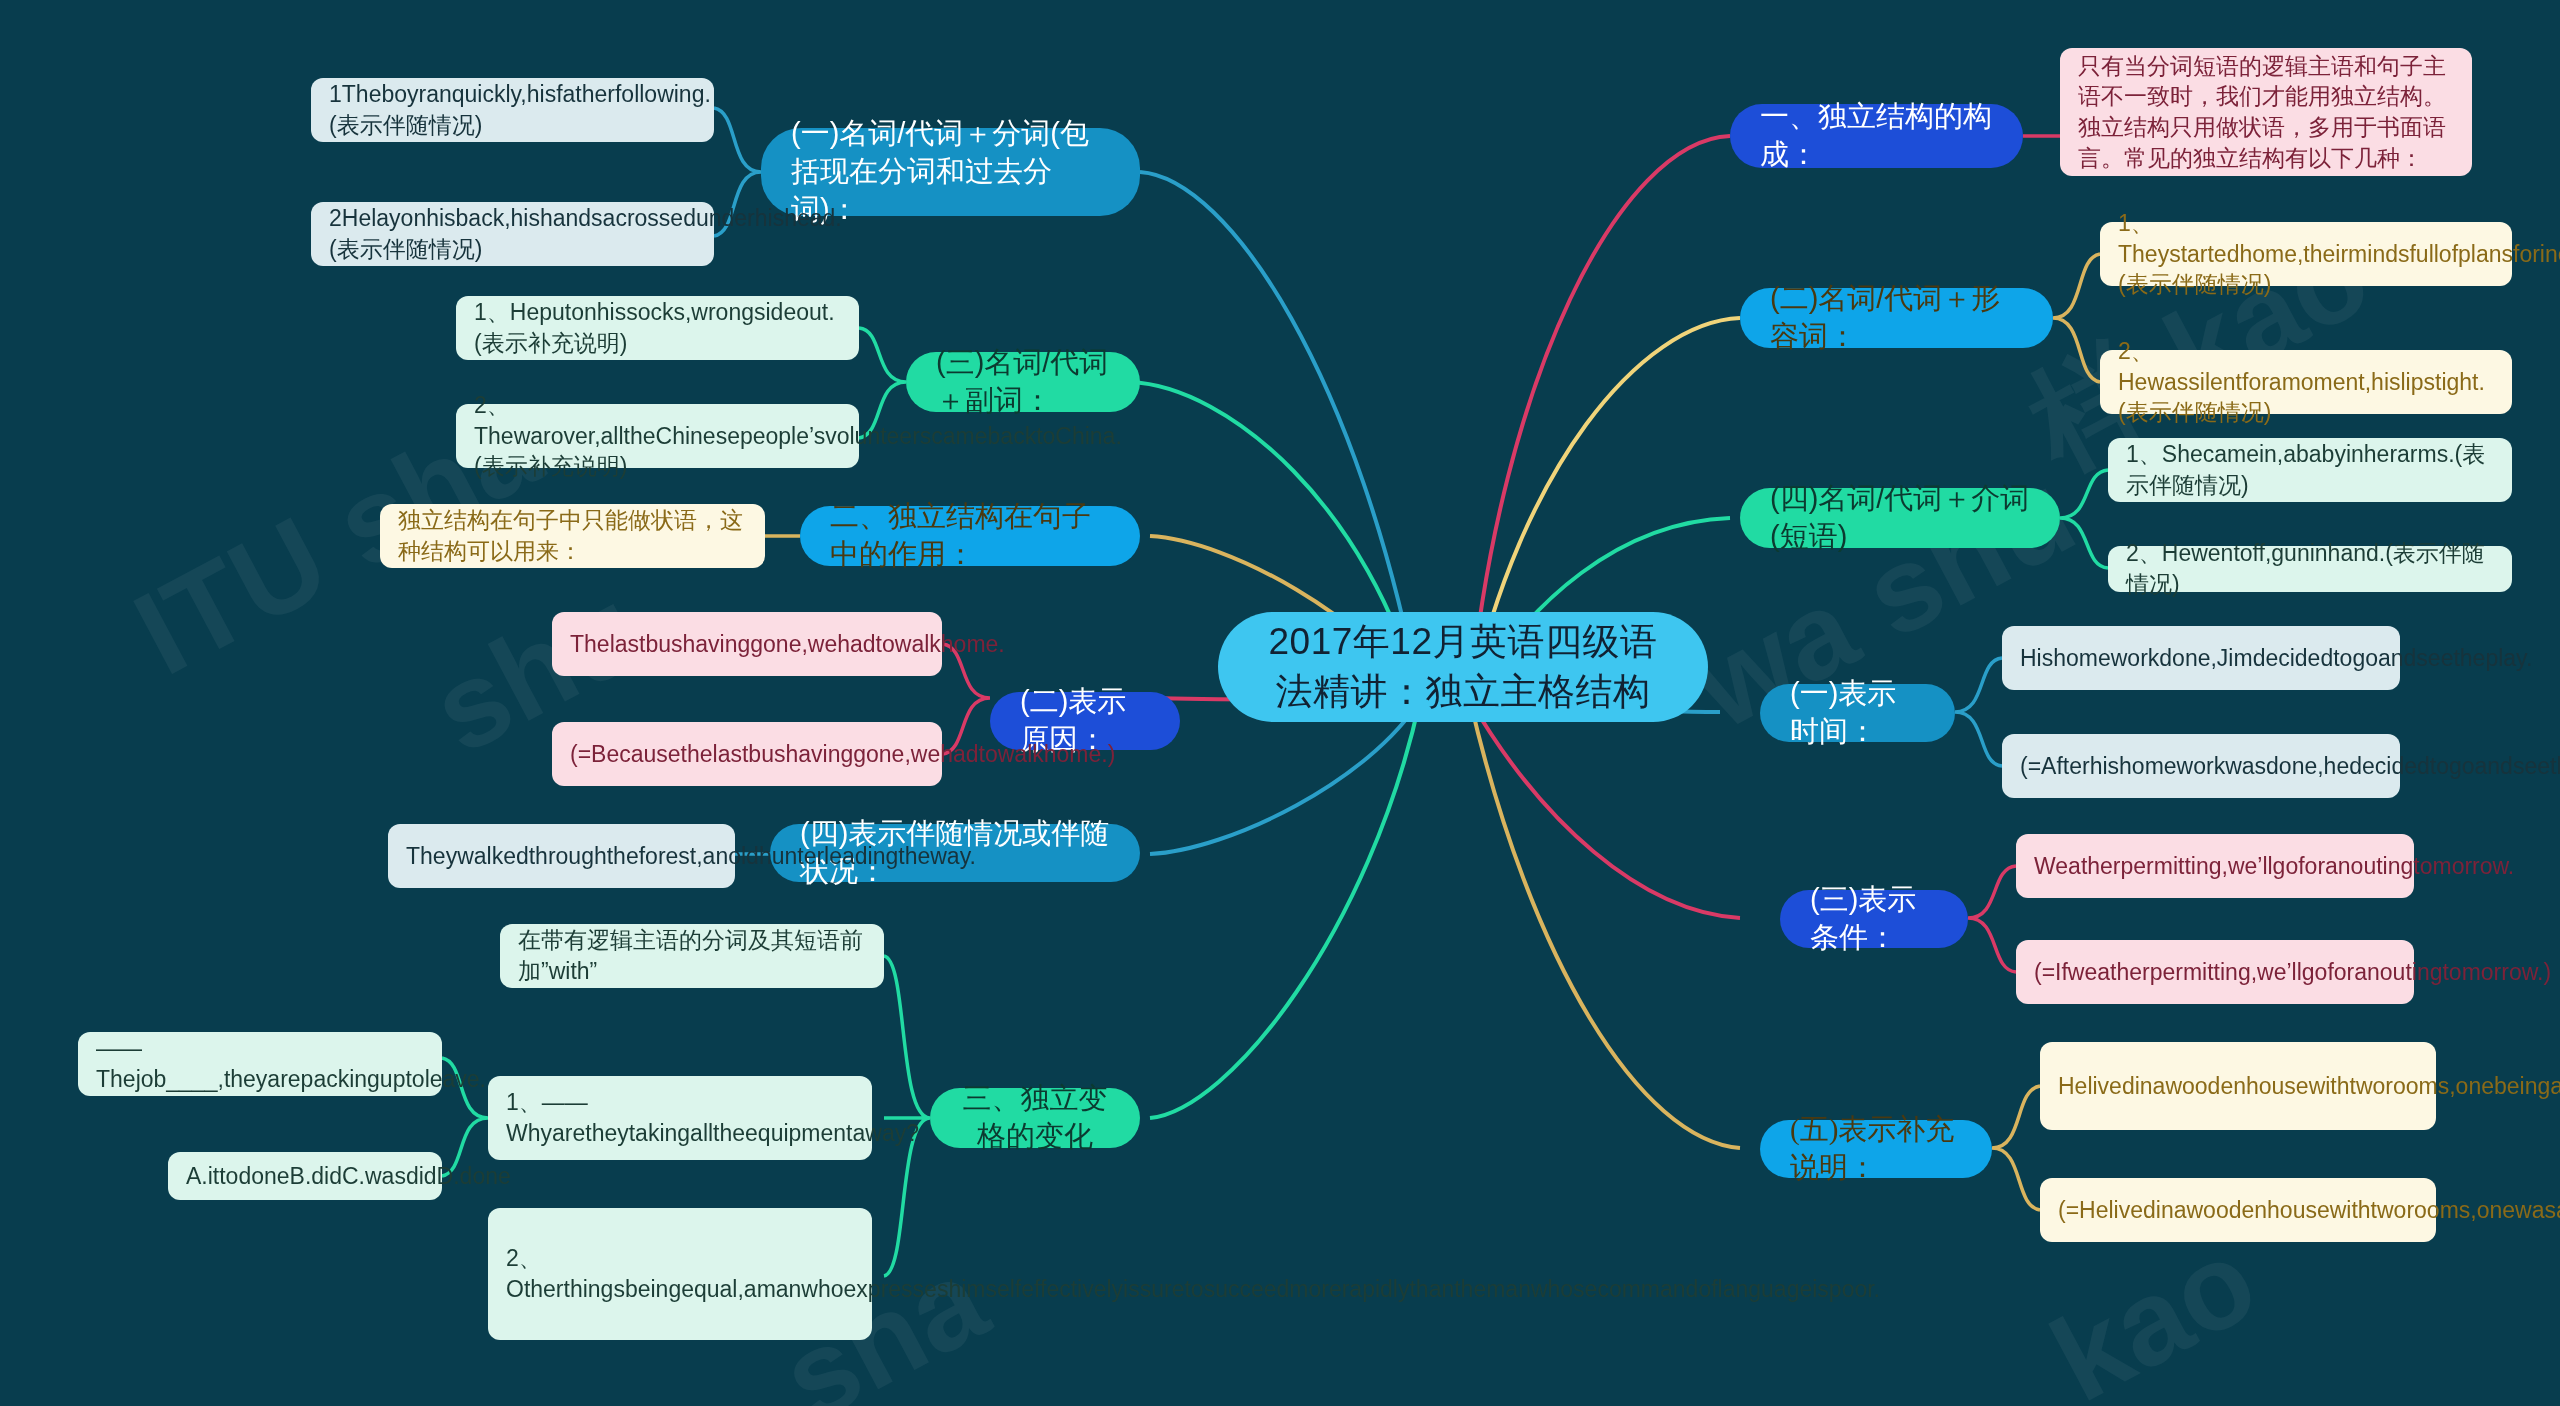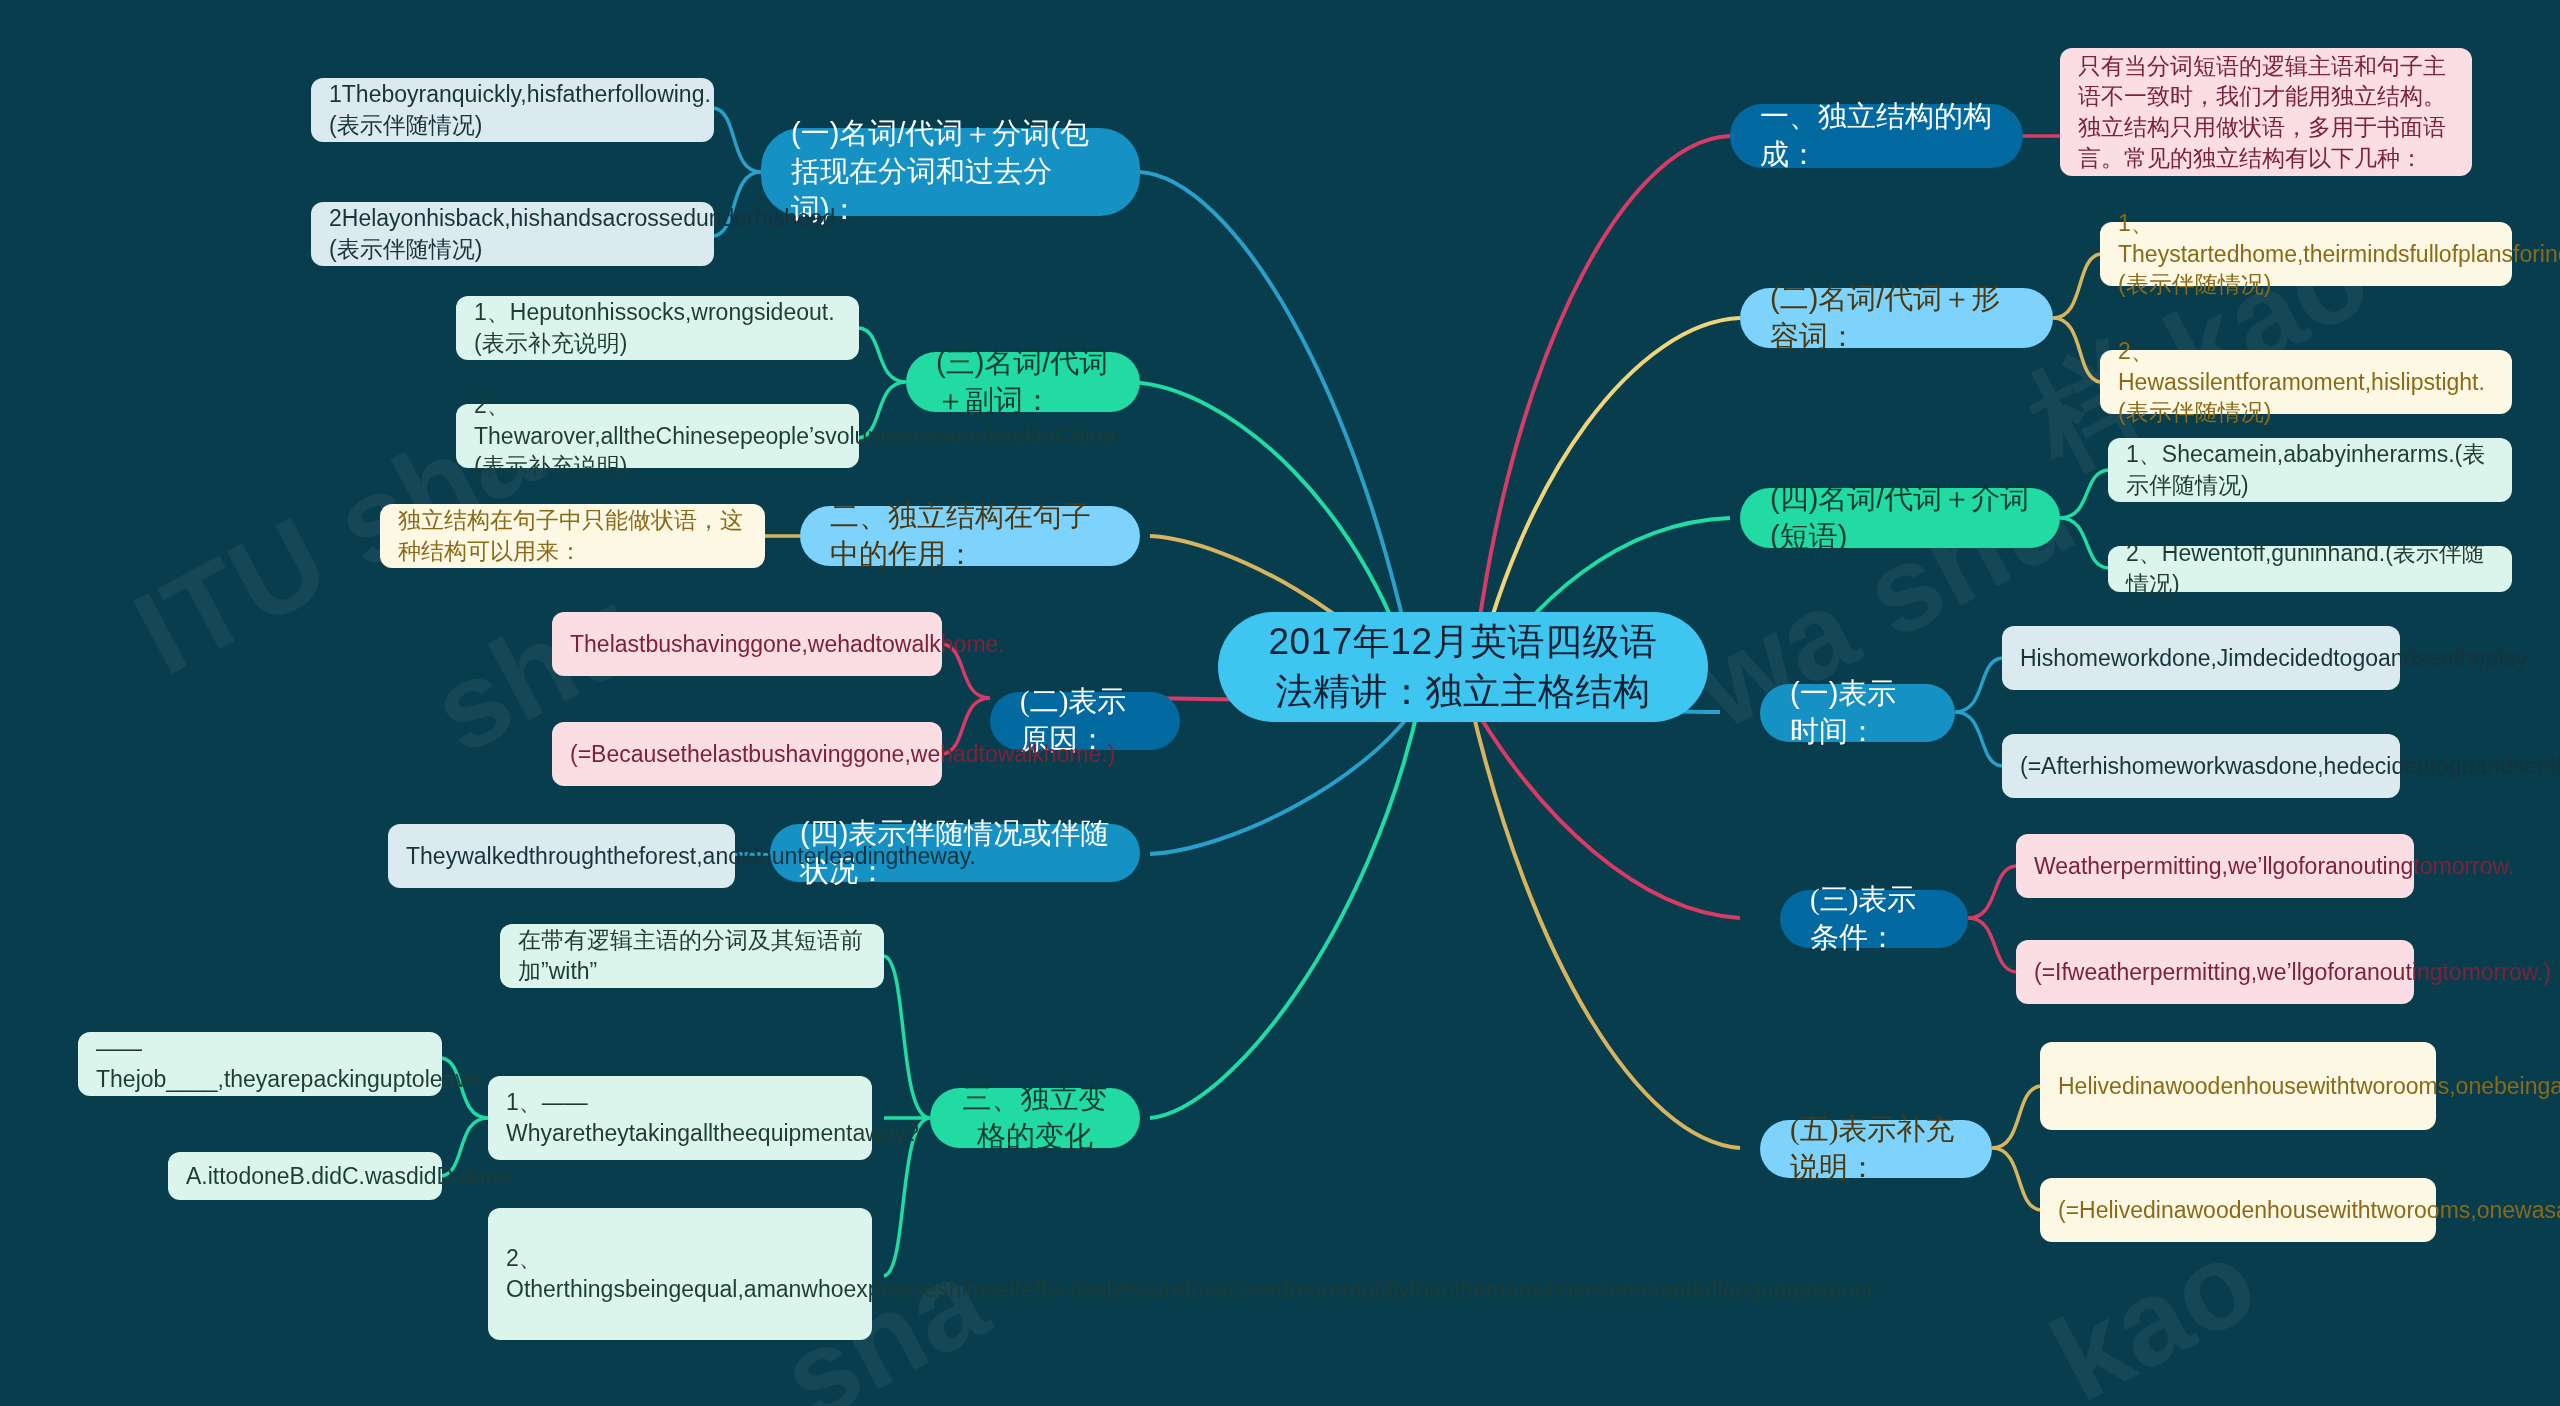--- a/index.html
+++ b/index.html
@@ -23,23 +23,23 @@
   }
 
   
   .pill{border-radius:40px;padding:14px 30px;font-size:29px;line-height:1.3;}
   .pill.center{justify-content:center;text-align:center;}
 
   
   .leaf{border-radius:12px;padding:13px 18px;font-size:23px;line-height:1.33;}
 
   
-  .c-pink      {background:#0369a1;color:#ffffff;font-family:Liberation Serif, serif;}
+  .c-pink      {background:#1d4ed8;color:#ffffff;}
   .c-pink-leaf {background:#fbdde4;color:#7c2239;}
-  .c-yellow      {background:#7dd3fc;color:#4a3910;}
+  .c-yellow      {background:#0ea5e9;color:#4a3910;}
   .c-yellow-leaf {background:#fdf8e3;color:#8a6a18;}
   .c-green      {background:#21dba3;color:#0c3a30;}
   .c-green-leaf {background:#dcf5ec;color:#1c3d36;}
   .c-blue      {background:#1591c4;color:#ffffff;}
   .c-blue-leaf {background:#dbeaee;color:#17333c;}
 
   
   .wm{position:absolute;color:rgba(255,255,255,.055);font-size:120px;font-weight:700;
       transform:rotate(-28deg);user-select:none;white-space:nowrap;}
 </style>

